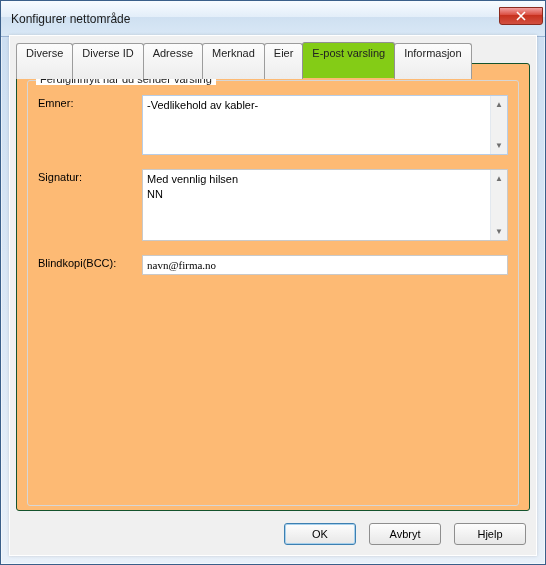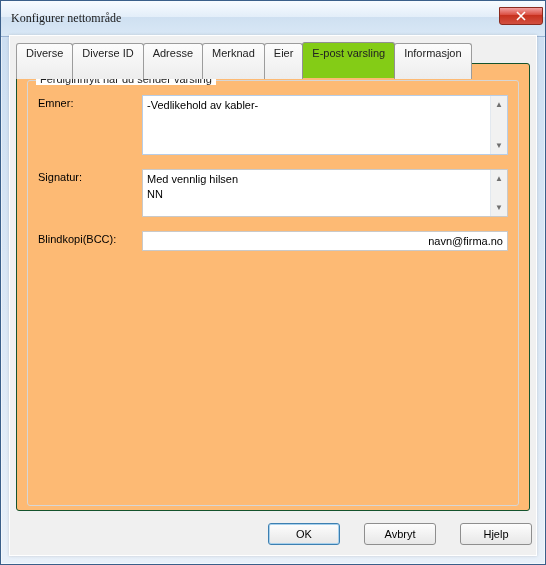--- a/index.html
+++ b/index.html
@@ -19,21 +19,20 @@
     box-shadow: inset 0 0 0 1px rgba(255,255,255,0.5);
     position: relative;
   }
   .titlebar {
     height: 36px;
     background: linear-gradient(180deg, #f7fbff 0, #e3eef9 45%, #cfe0f1 46%, #d9e8f6 100%);
     border-bottom: 1px solid #9bb4d4;
     display: flex;
     align-items: center;
     padding: 0 2px 0 10px;
-    font-family: Liberation Serif, serif;
   }
   .titlebar-title {
     flex: 1;
     color: #1a1a1a;
     font-size: 12px;
   }
   .close-btn {
     width: 44px;
     height: 18px;
     background: linear-gradient(180deg, #f2a0a0 0, #d94a3d 45%, #c7311f 46%, #d25040 100%);
@@ -135,52 +134,51 @@
     font-family: inherit;
     font-size: 11px;
     padding: 2px 4px;
     outline: none;
     background: transparent;
     line-height: 1.35;
   }
   input.txt {
     flex: 1;
     border: none;
-    font-family: Liberation Sans, sans-serif;
+    font-family: Liberation Serif, serif;
     font-size: 11px;
     padding: 3px 4px;
     outline: none;
     background: transparent;
-    text-align: right;
   }
   .txtwrap.tall { height: 60px; }
-  .txtwrap.tall2 { height: 48px; gap: 16px; }
+  .txtwrap.tall2 { height: 72px; gap: 16px; }
   .scroll {
     width: 17px;
     background: #f1f1f1;
     display: flex;
     flex-direction: column;
     justify-content: space-between;
     border-left: 1px solid #e2e8ef;
   }
   .arrow {
     height: 17px;
     display: flex;
     align-items: center;
     justify-content: center;
     color: #6f6f6f;
     font-size: 8px;
     cursor: pointer;
   }
   .btnbar {
     position: absolute;
-    right: 4px;
+    right: 10px;
     bottom: 10px;
     display: flex;
-    gap: 24px;
+    gap: 13px;
   }
   .btn {
     min-width: 72px;
     height: 22px;
     font-size: 11px;
     font-family: inherit;
     border: 1px solid #8e8e8e;
     border-radius: 3px;
     background: linear-gradient(180deg,#fdfdfd,#e7e7e7);
     cursor: pointer;

